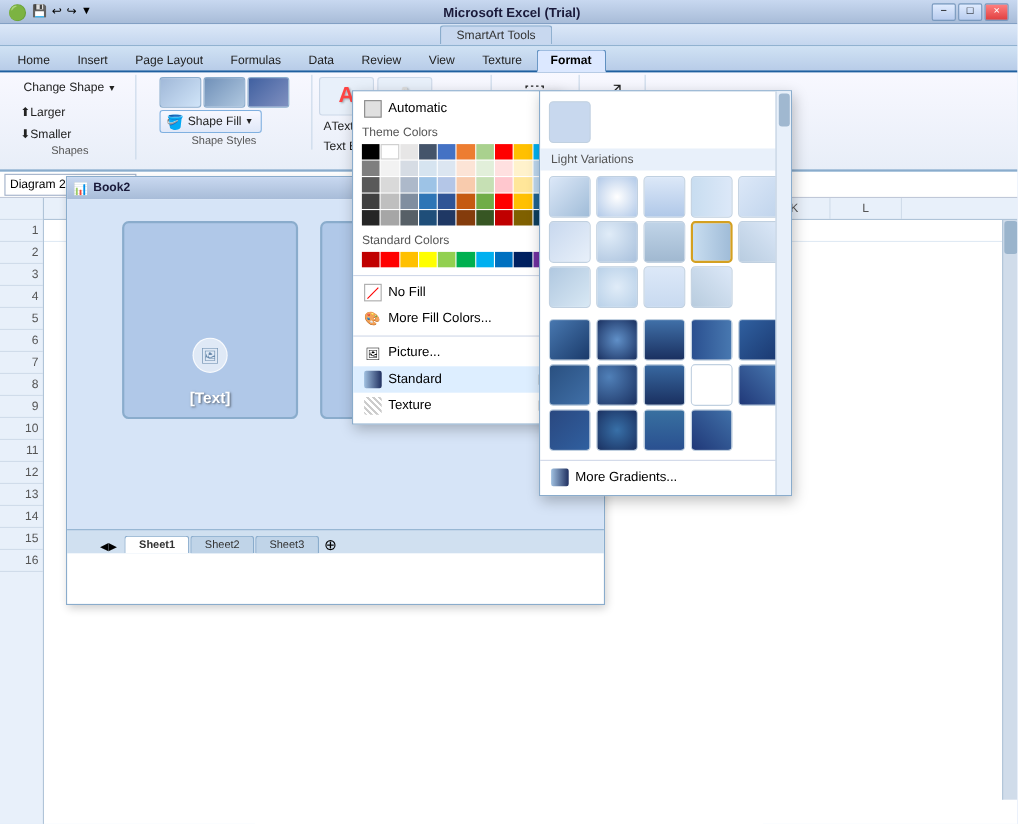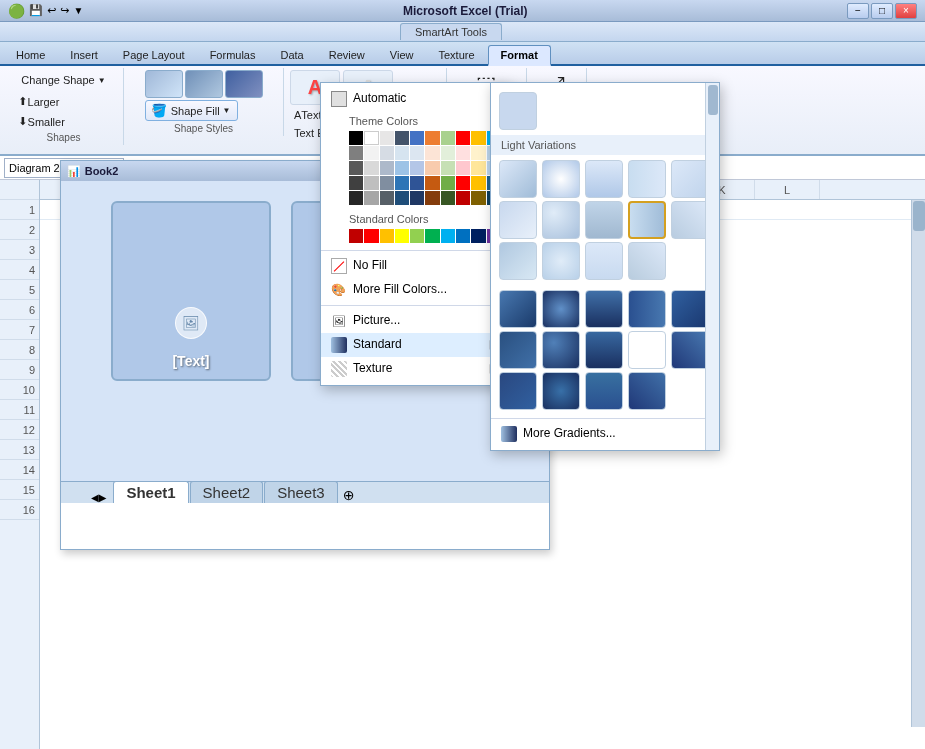--- a/index.html
+++ b/index.html
@@ -190,21 +190,21 @@
     .menu-item {
       display: flex; align-items: flex-start; gap: 6px;
       padding: 4px 10px;
       cursor: pointer;
       font-size: 12px;
     }
     .menu-item.active-item { background: #ddeeff; }
     .menu-separator { height: 1px; background: #d0d8e8; margin: 3px 0; }
     .menu-arrow { margin-left: auto; color: #666; }
 
-    .theme-colors-section { padding: 4px 8px; margin-left: 20px; }
+    .theme-colors-section { padding: 4px 8px; }
     .theme-colors-title { font-size: 11px; color: #555; margin-bottom: 4px; }
     .color-grid { display: flex; flex-direction: column; gap: 1px; }
     .color-row { display: flex; gap: 1px; }
     .color-cell {
       width: 18px; height: 14px;
       cursor: pointer;
       border: 1px solid transparent;
     }
 
     
@@ -313,21 +313,21 @@
       display: flex;
       align-items: flex-end;
       padding-left: 30px;
       gap: 1px;
     }
     .sheet-tab {
       padding: 2px 12px;
       background: #c0d4e8;
       border: 1px solid #8aaccc; border-bottom: none;
       border-radius: 3px 3px 0 0;
-      font-size: 15px; cursor: pointer; color: #333; margin-top: 48px;
+      font-size: 10px; cursor: pointer; color: #333; margin-top: 48px;
     }
     .sheet-tab.active-tab { background: white; font-weight: bold; }
 
     
     .scrollbar-v {
       position: absolute;
       right: 0; top: 20px;
       width: 14px;
       height: calc(100% - 42px);
       background: #d0dcea;

